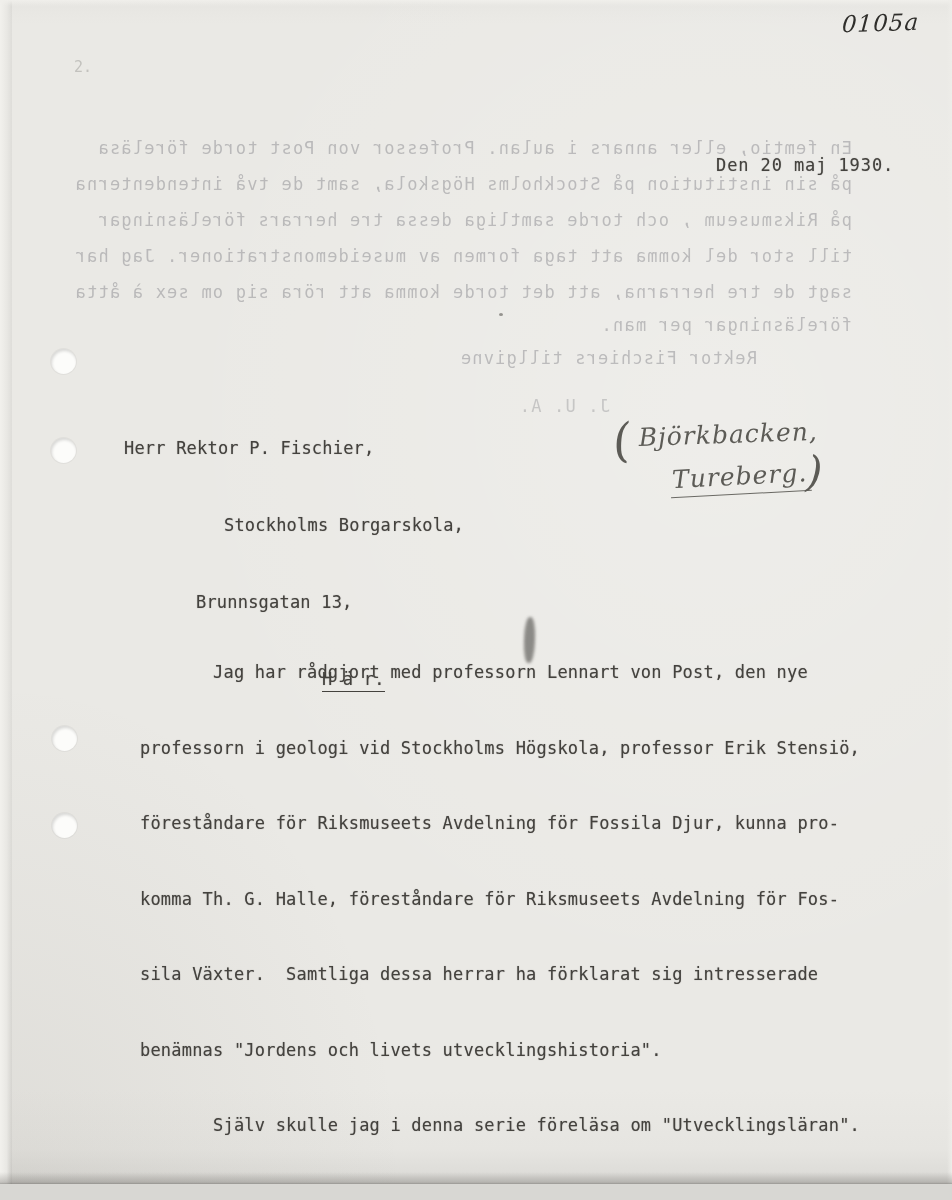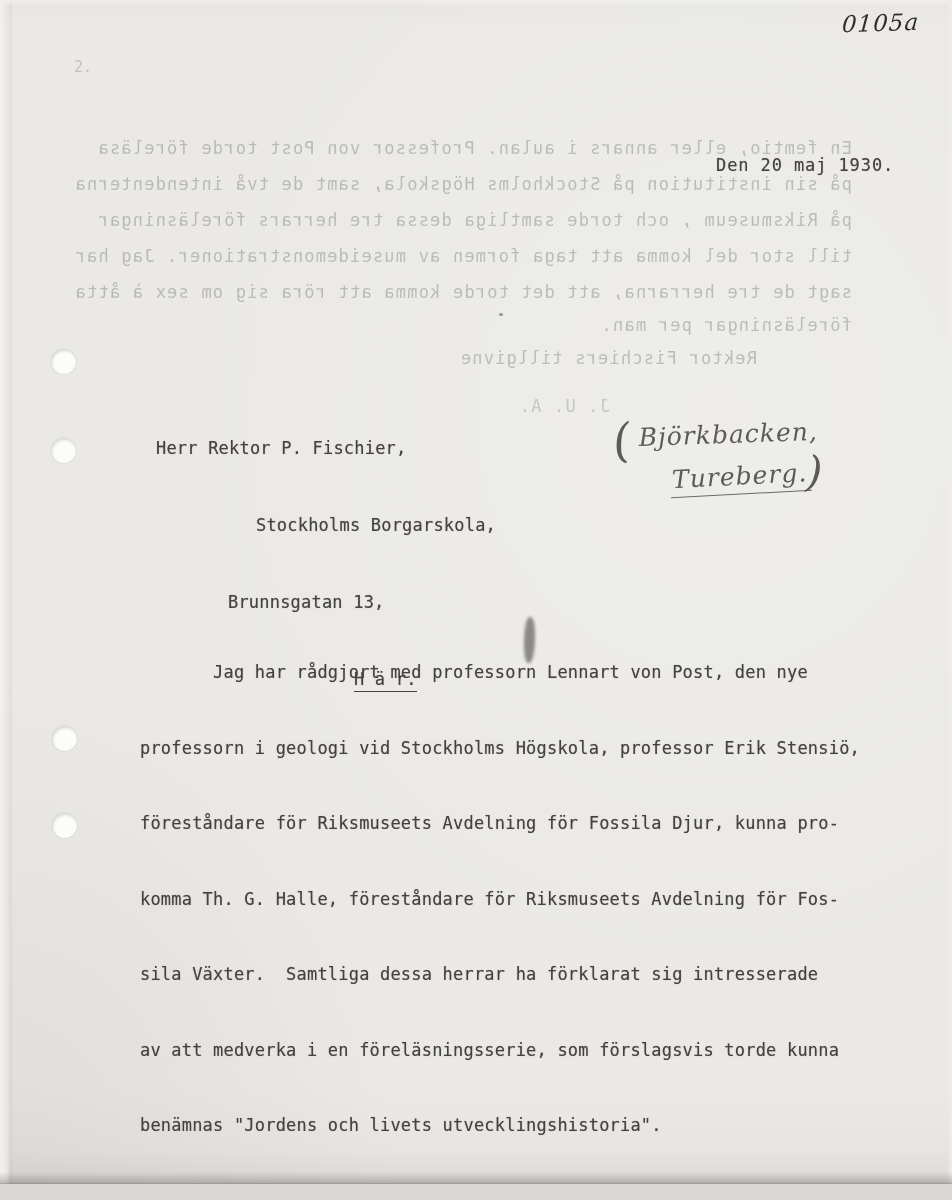--- a/index.html
+++ b/index.html
@@ -33,21 +33,21 @@
     box-shadow:inset 1px 2px 3px rgba(0,0,0,0.14), 0 0 0 1px rgba(0,0,0,0.04);}
 
   
   .tw{
     position:absolute;white-space:pre;
     font-family:"DejaVu Sans Mono","Liberation Mono",monospace;
     font-size:17px;color:#44423e;letter-spacing:0.2px;
     text-shadow:0 0 1px rgba(68,66,62,0.45);
   }
   .date{left:716px;top:155px;letter-spacing:0.9px;}
-  .address{left:156px;top:398px;}
+  .address{left:124px;top:398px;}
   .address .aline{height:37px;}
   .a2{margin-left:100px;}
   .a3{margin-left:72px;}
   .a4{margin-left:198px;}
   .u-typed{border-bottom:1.6px solid #44423e;padding-bottom:2px;}
   .salutation{left:212px;top:576px;}
   .bodytext{left:140px;top:622px;}
   .bline{height:35.5px;}
 
   
@@ -126,21 +126,20 @@
     <span class="hw-paren-close">)</span>
   </div>
 
 
   <div class="tw bodytext">
     <div class="bline">       Jag har rådgjort med professorn Lennart von Post, den nye</div>
     <div class="bline">professorn i geologi vid Stockholms Högskola, professor Erik Stensiö,</div>
     <div class="bline">föreståndare för Riksmuseets Avdelning för Fossila Djur, kunna pro-</div>
     <div class="bline">komma Th. G. Halle, föreståndare för Riksmuseets Avdelning för Fos-</div>
     <div class="bline">sila Växter.  Samtliga dessa herrar ha förklarat sig intresserade</div>
-    <div class="bline">av att medverka i en föreläsningsserie, som förslagsvis torde kunna</div>
     <div class="bline">benämnas "Jordens och livets utvecklingshistoria".</div>
     <div class="bline">       Själv skulle jag i denna serie föreläsa om "Utvecklingsläran".</div>
     
     
     
     
     
     
   </div>
 

